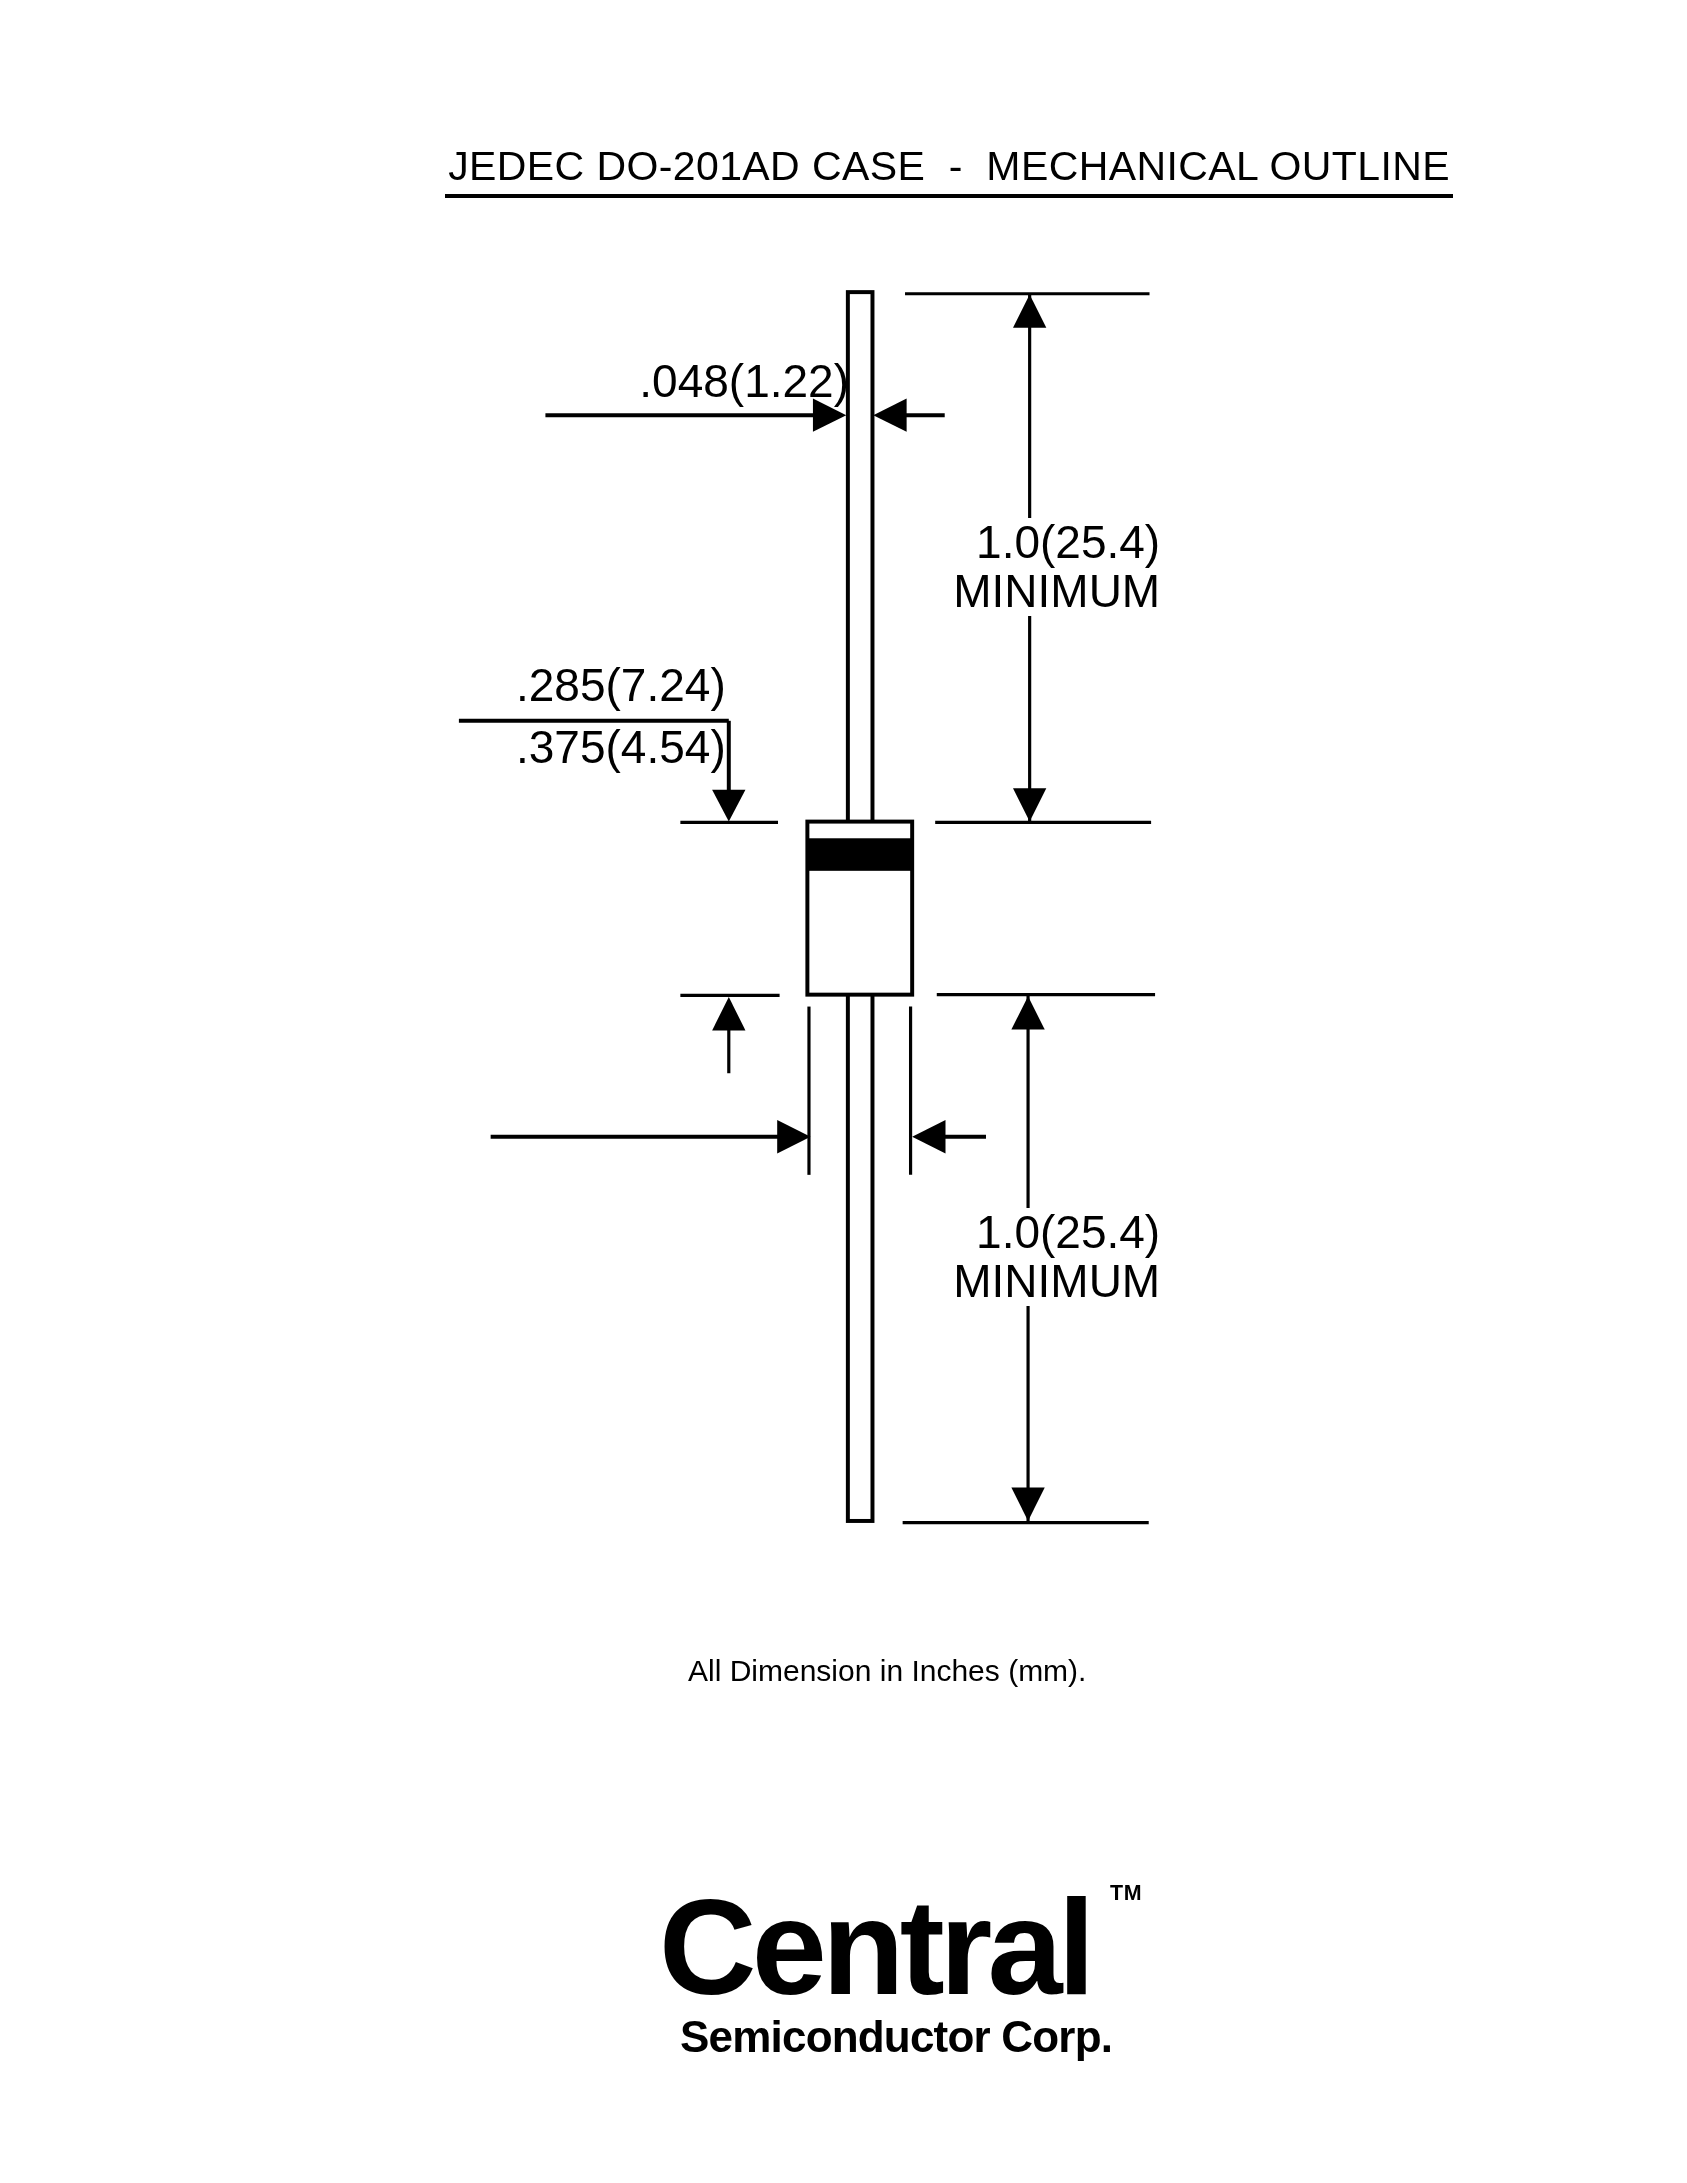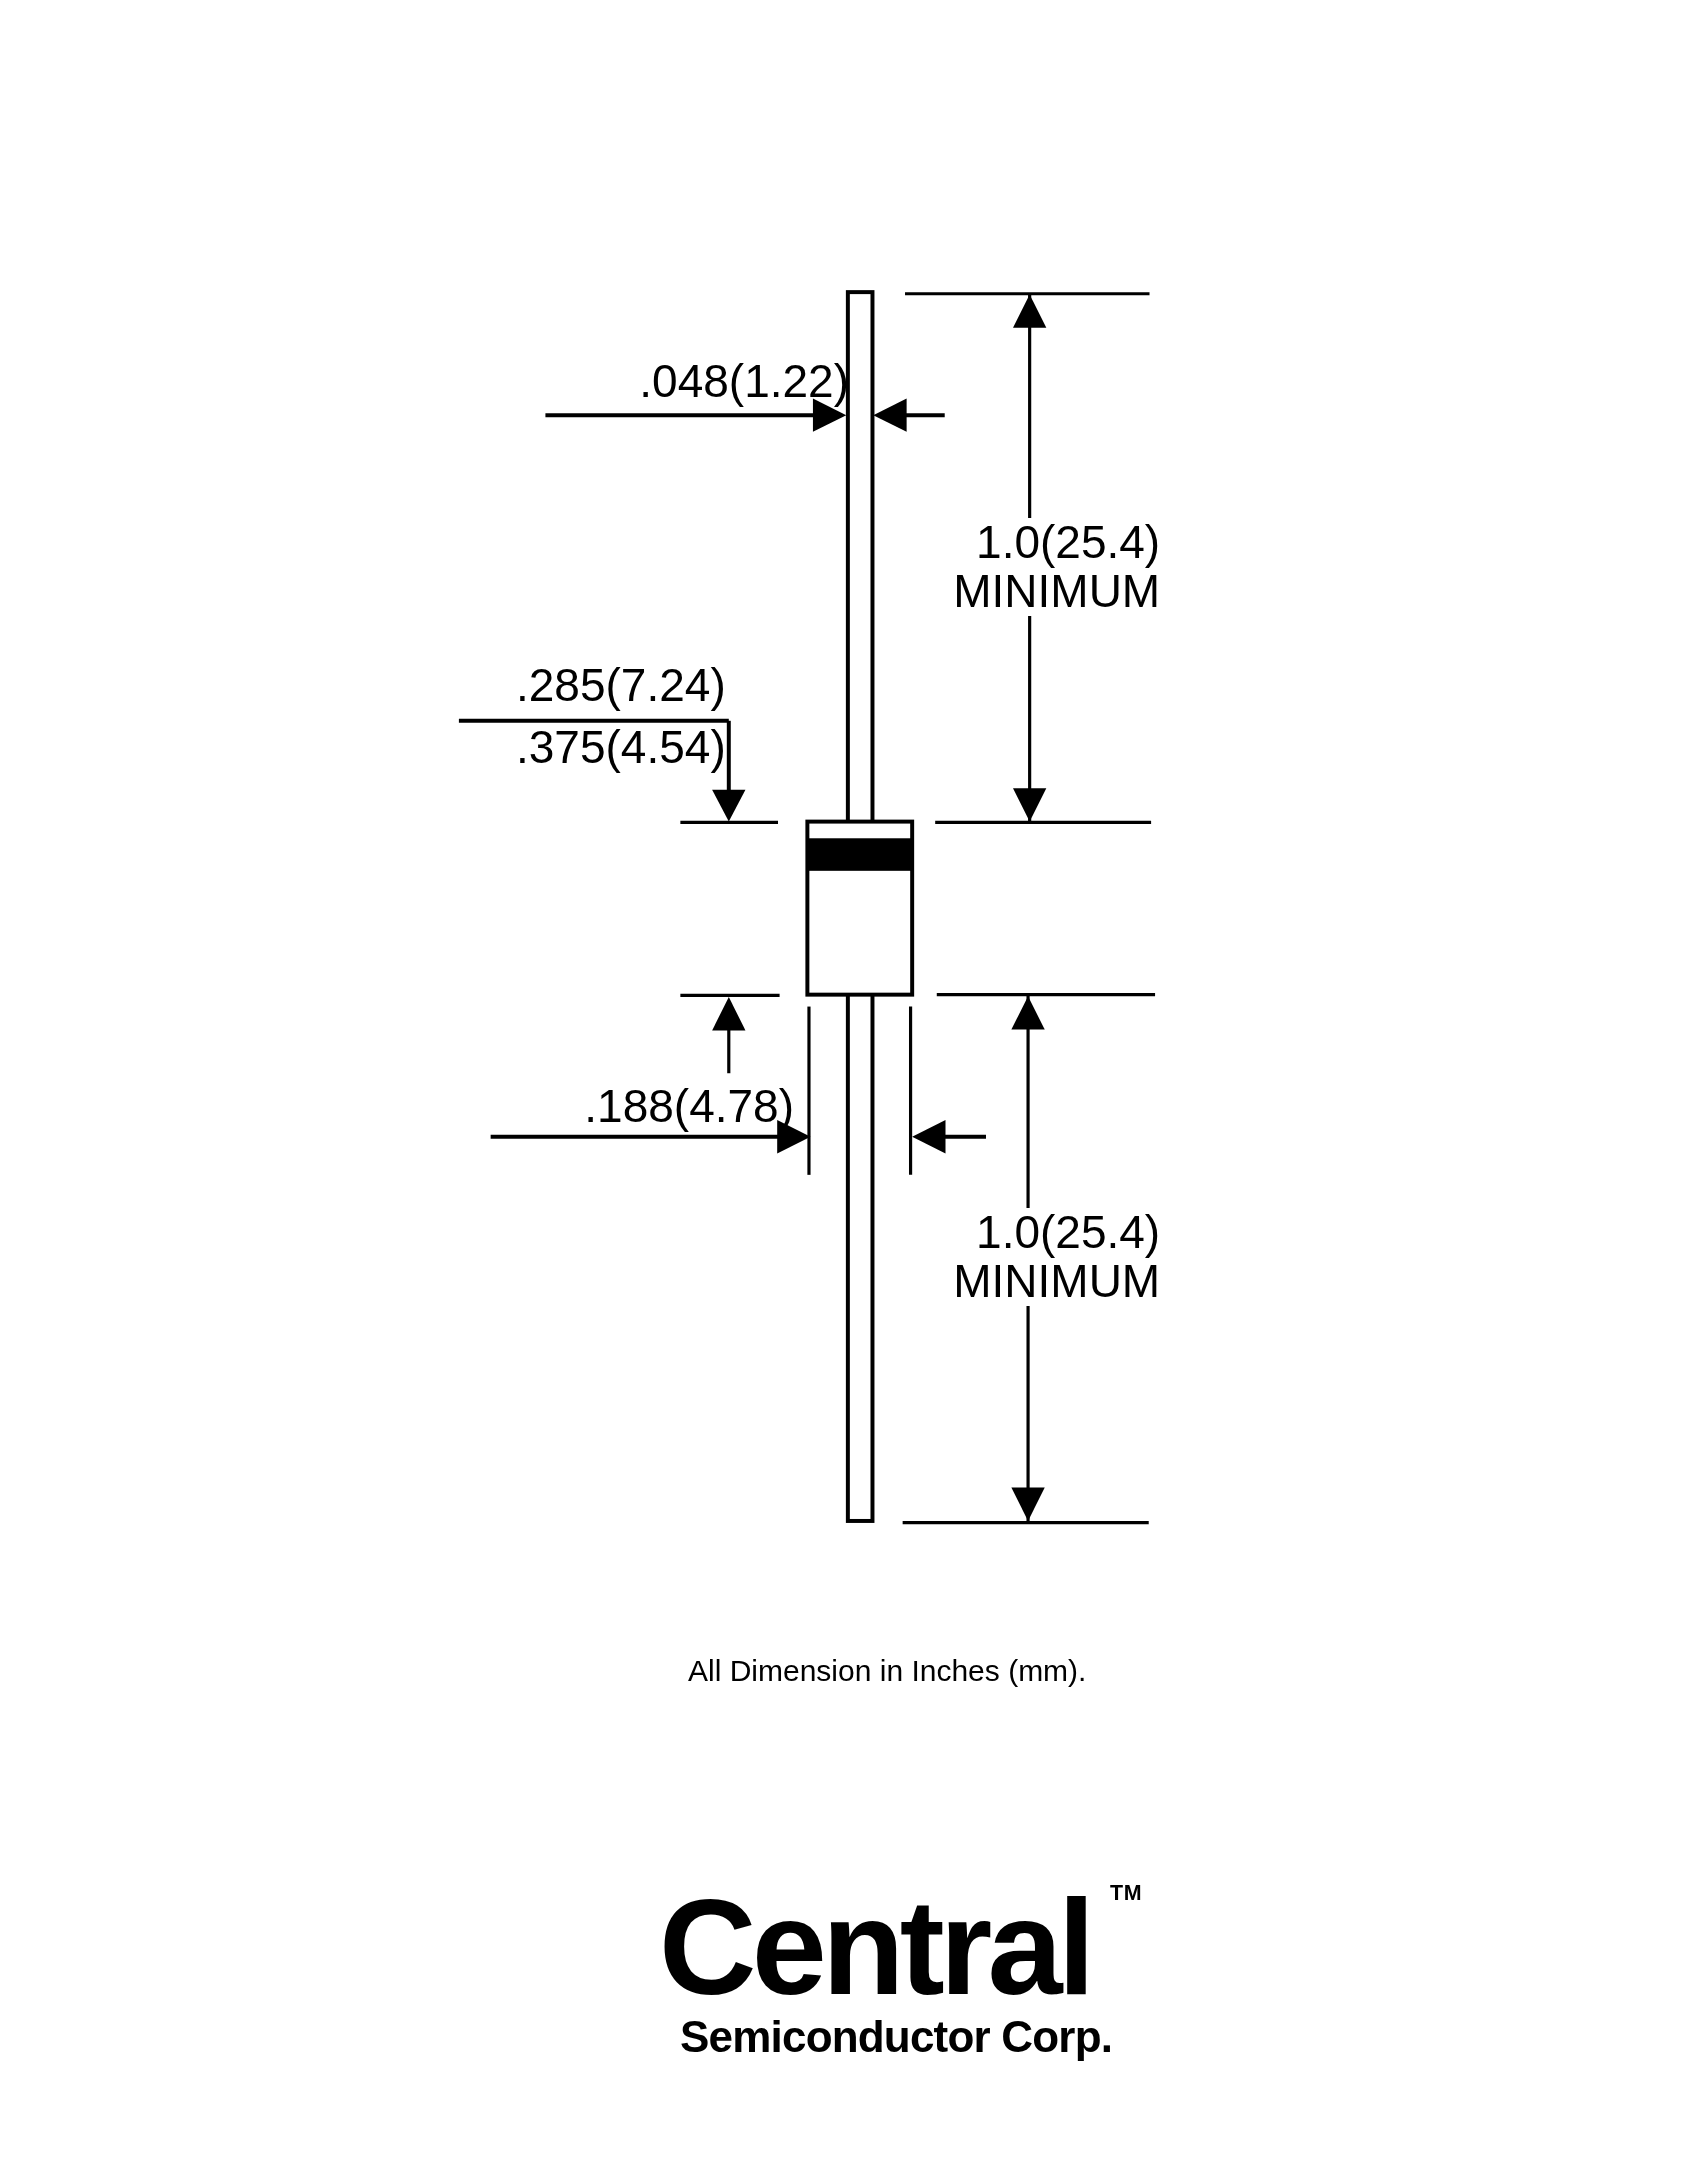--- a/index.html
+++ b/index.html
@@ -84,20 +84,21 @@
     font-weight: 700;
     letter-spacing: -0.8px;
     white-space: pre;
   }
 </style>
 </head>
 <body>
 
 <div class="page">
 
+  <div class="page-title">JEDEC DO-201AD CASE  -  MECHANICAL OUTLINE</div>
 
   <svg class="drawing-svg" width="1687" height="2183" viewBox="0 0 2125 2750">
 
     <rect x="1068" y="368" width="31" height="672" fill="#ffffff" stroke="#000000" stroke-width="5"></rect>
     <rect x="1068" y="1250" width="31" height="666" fill="#ffffff" stroke="#000000" stroke-width="5"></rect>
 
     <rect x="1017" y="1035" width="132" height="218" fill="#ffffff" stroke="#000000" stroke-width="5"></rect>
     <rect x="1017" y="1056" width="132" height="41" fill="#000000"></rect>
 
     <line x1="1140" y1="370" x2="1448" y2="370" stroke="#000" stroke-width="4"></line>
@@ -133,21 +134,20 @@
 
     <polygon points="1295,1255 1274,1297 1316,1297" fill="#000"></polygon>
     <polygon points="1295,1916 1274,1874 1316,1874" fill="#000"></polygon>
   </svg>
 
   <div class="dim-label ra" style="left:476px; top:358px;">.048(1.22)</div>
 
   <div class="dim-label" style="left:476px; top:662px;">.285(7.24)</div>
   <div class="dim-label" style="left:476px; top:724px;">.375(4.54)</div>
 
-  <div class="dim-label ra" style="left:421px; top:1083px;">.188(4.78)</div>
 
   <div class="min-group" style="left:919px; top:518px;">
     <div class="line">1.0(25.4)</div>
     <div class="line">MINIMUM</div>
   </div>
 
   <div class="min-group" style="left:919px; top:1208px;">
     <div class="line">1.0(25.4)</div>
     <div class="line">MINIMUM</div>
   </div>

